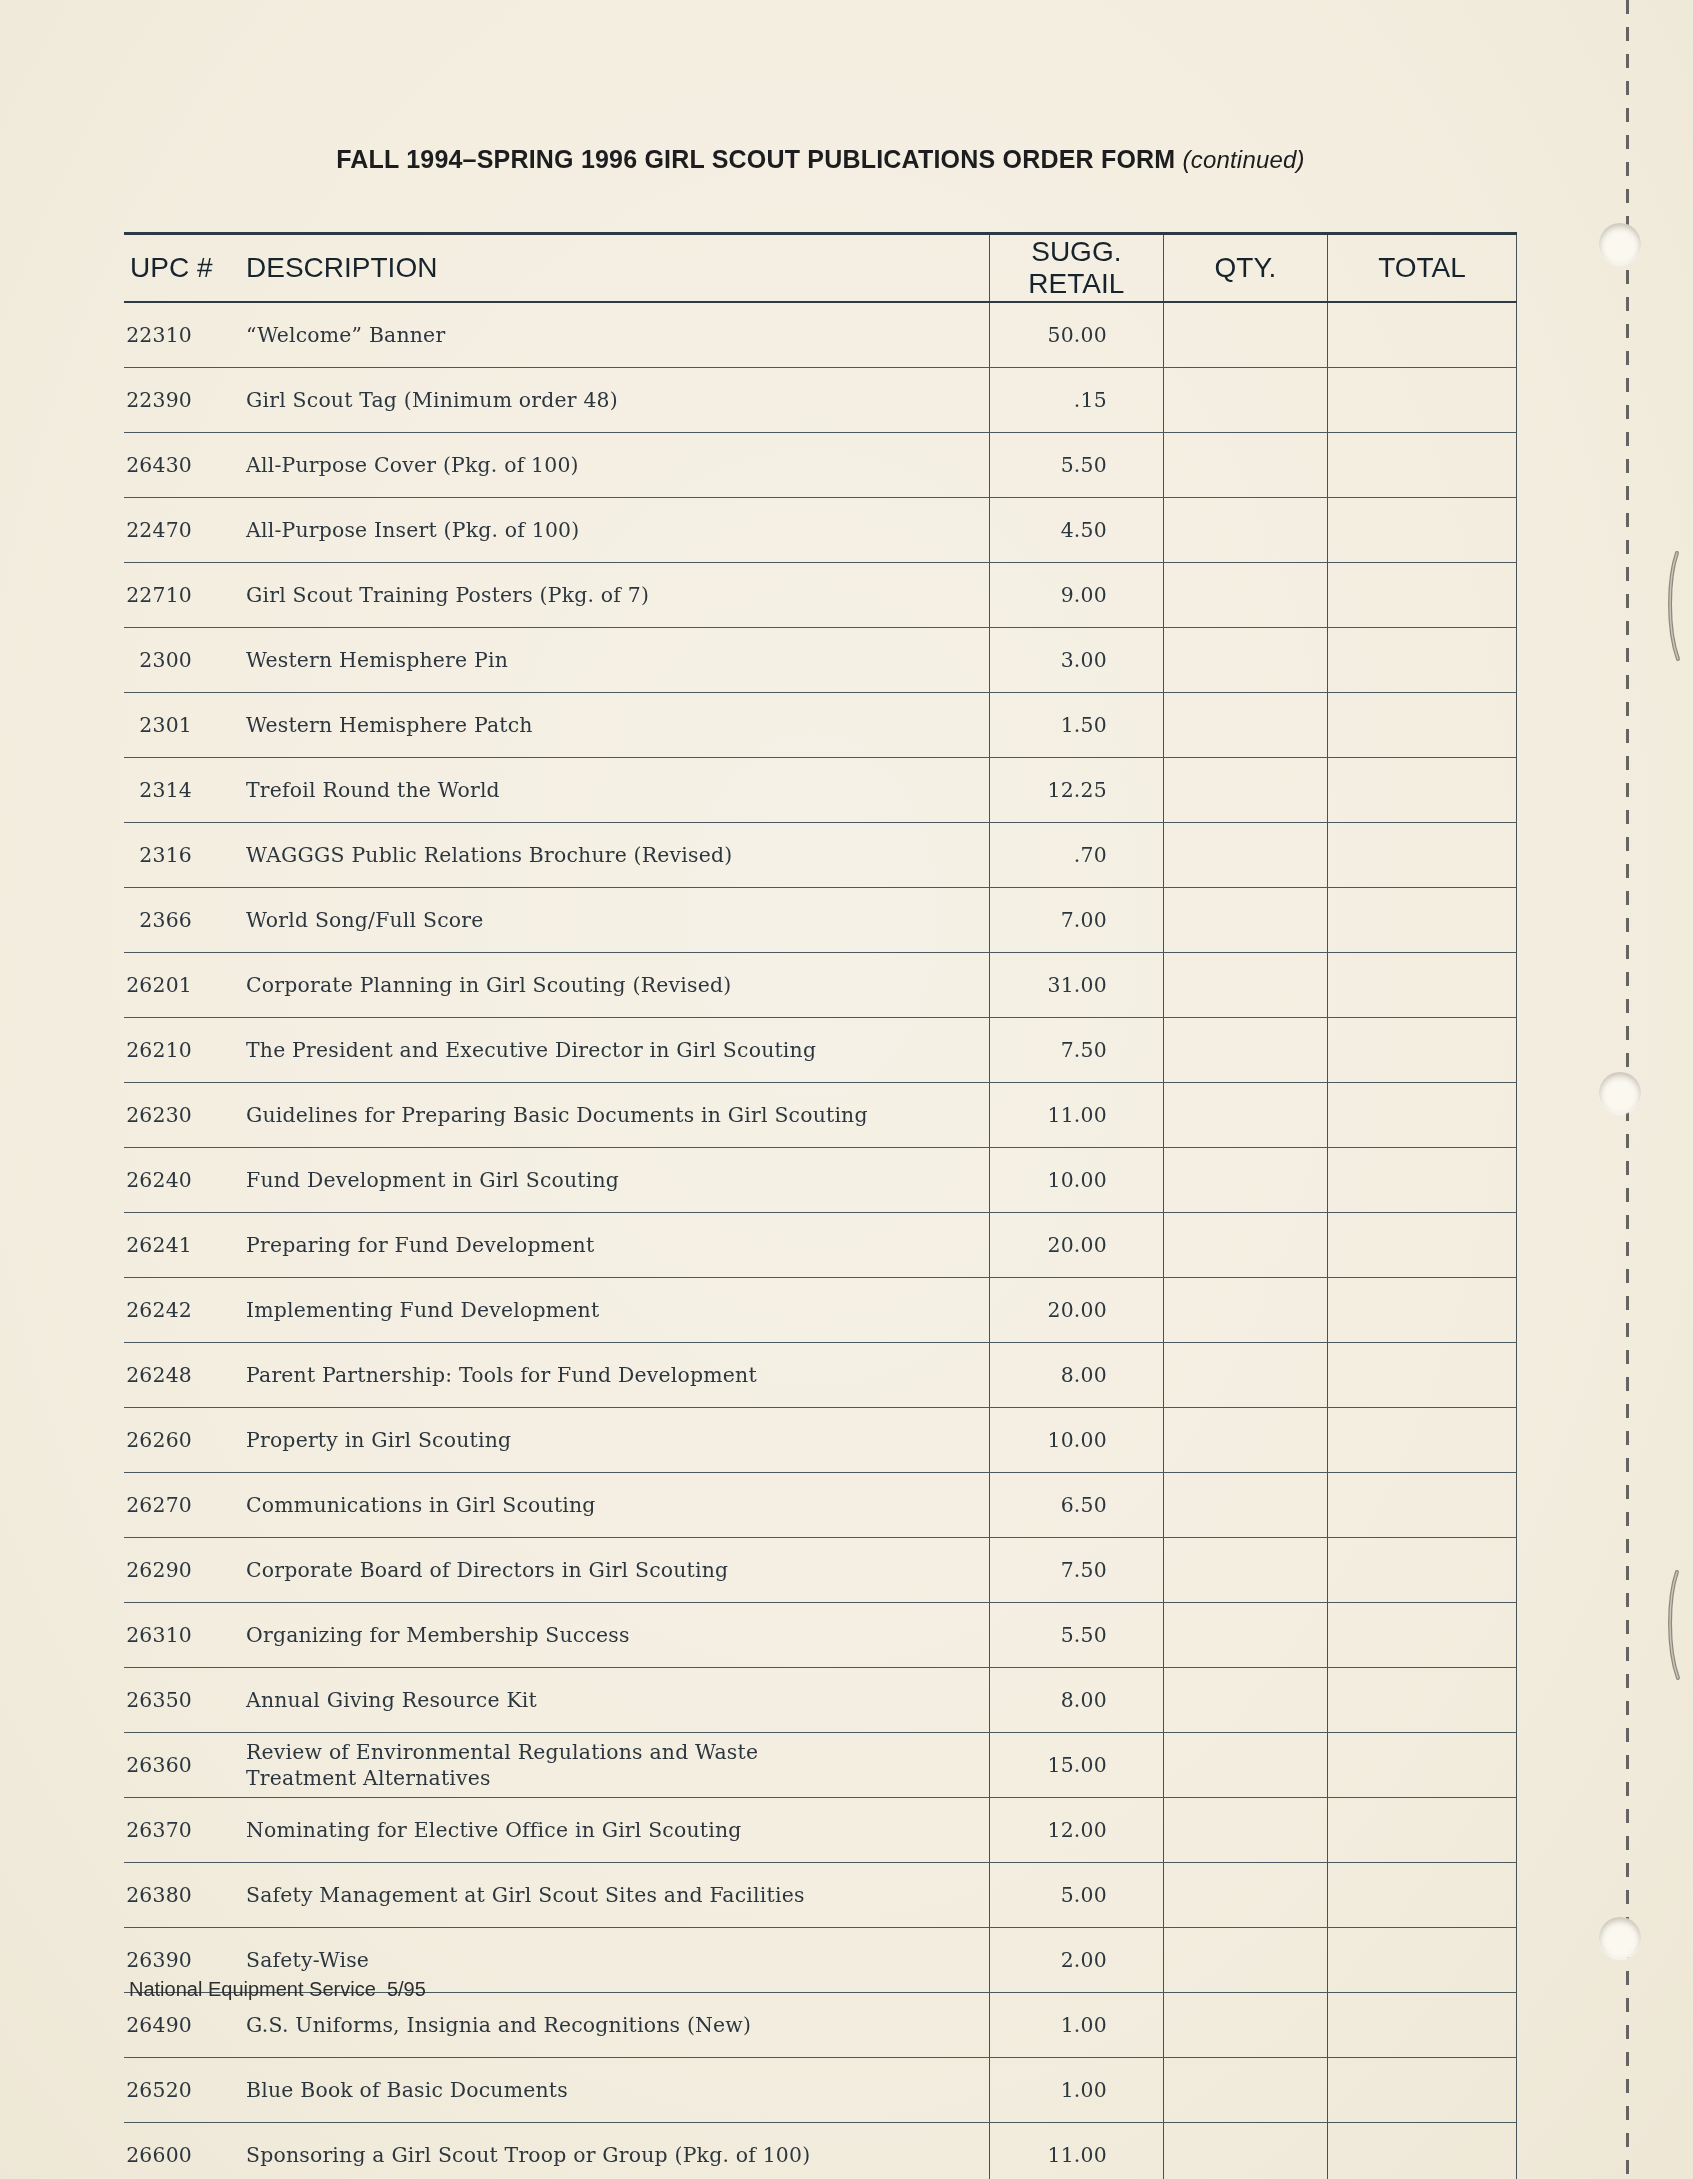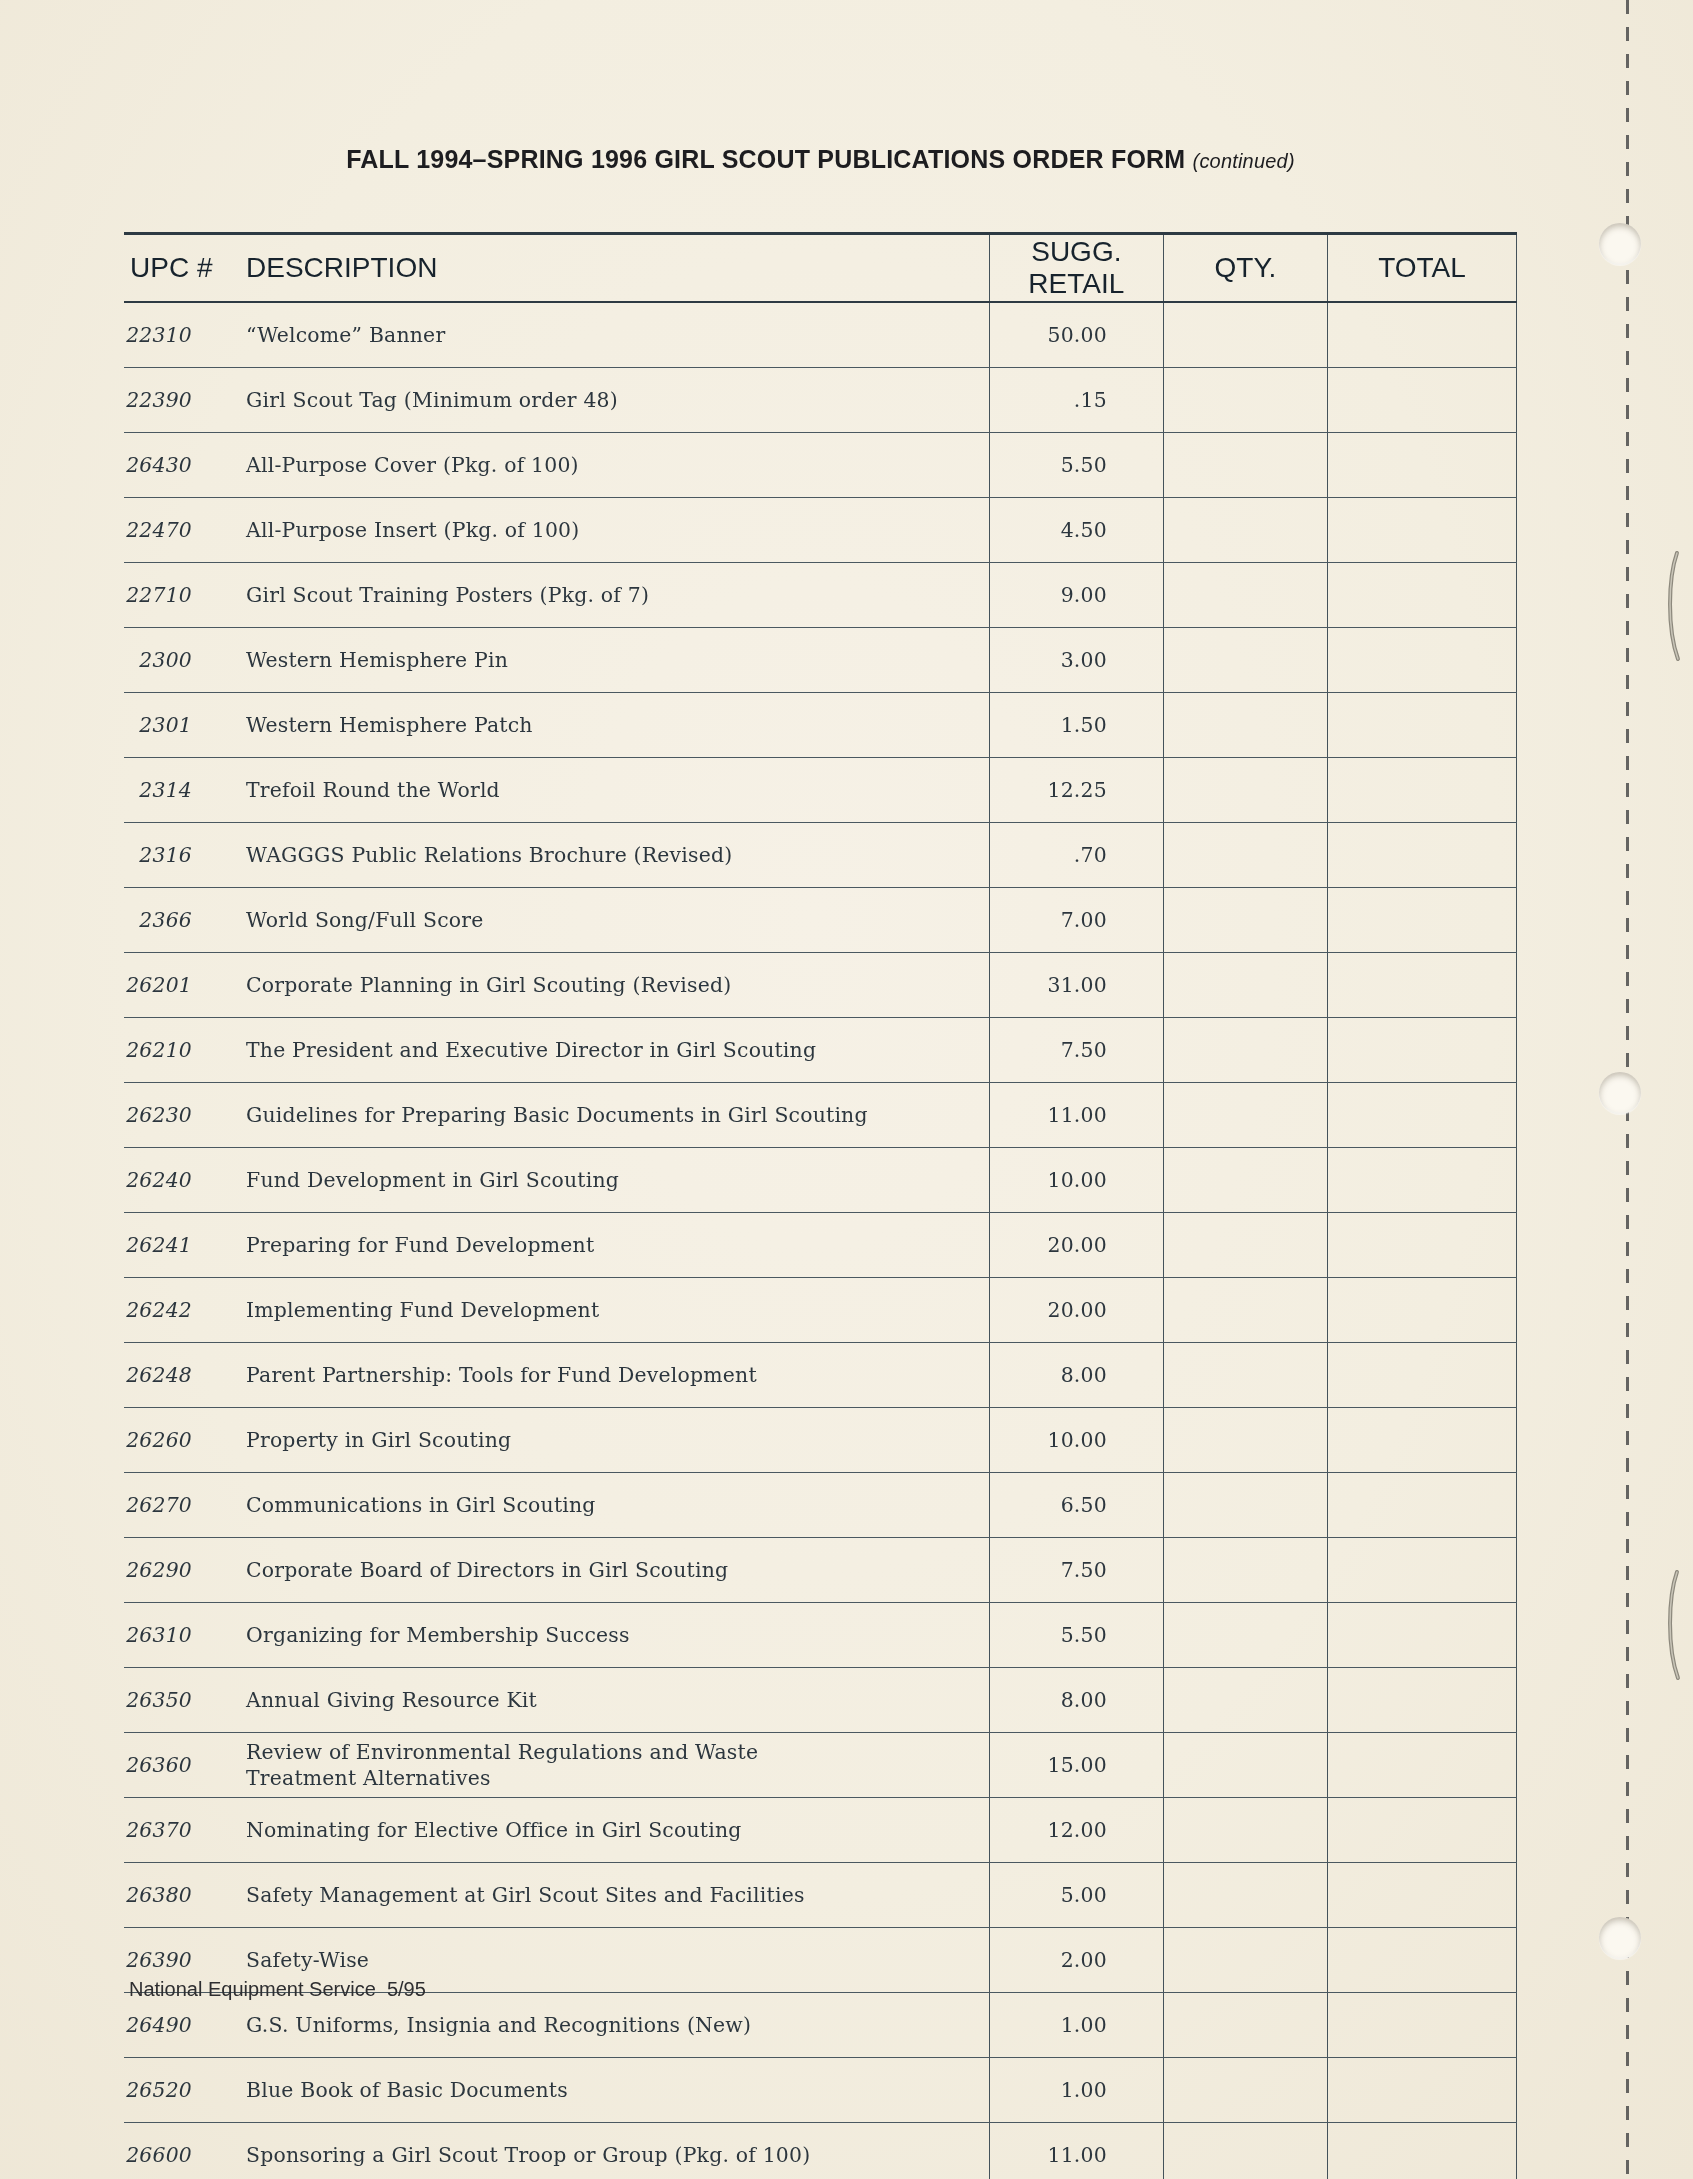--- a/index.html
+++ b/index.html
@@ -20,21 +20,21 @@
     text-align: center;
     font-family: "Liberation Sans", sans-serif;
     font-weight: 700;
     font-size: 25px;
     color: #1d1d20;
     letter-spacing: 0.2px;
   }
   .page-title .cont {
     font-weight: 400;
     font-style: italic;
-    font-size: 20px;
+    font-size: 24px;
   }
   table.order-table {
     position: absolute;
     top: 232px; left: 124px;
     width: 1393px;
     border-collapse: collapse;
     table-layout: fixed;
     border-top: 3px solid #2d3a43;
   }
   th {
@@ -55,21 +55,21 @@
     font-size: 20.4px;
     color: #2c363e;
     letter-spacing: 0.2px;
   }
   .col-retail { border-left: 1.5px solid #44525a; border-right: 1.5px solid #44525a; }
   .col-qty   { border-right: 1.5px solid #44525a; }
   .col-total { border-right: 1.5px solid #44525a; }
   th.h-upc  { padding-left: 6px; }
   th.h-desc { padding-left: 8px; }
   th.h-retail, th.h-qty, th.h-total { text-align: center; }
-  td.c-upc  { text-align: right; padding-right: 46px; font-style: italic; }
+  td.c-upc  { text-align: right; padding-right: 46px; }
   td.c-desc { padding-left: 8px; white-space: pre-line; line-height: 1.28; padding-top: 6px; padding-bottom: 6px; }
   td.c-retail { text-align: right; padding-right: 56px; }
   .footer-note {
     position: absolute;
     left: 129px; top: 1978px;
     font-family: "Liberation Sans", sans-serif;
     font-size: 20px;
     color: #2e2e30;
     white-space: pre;
   }

